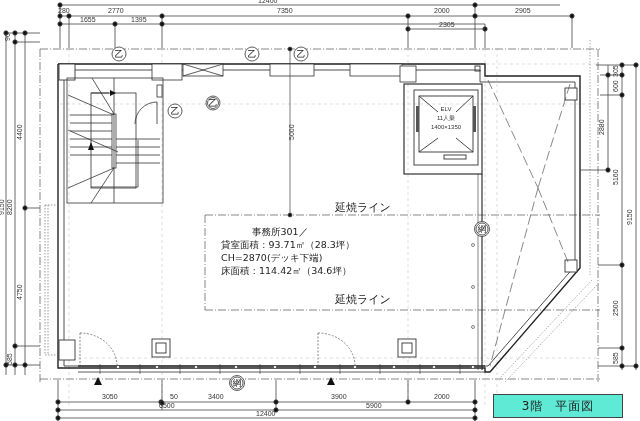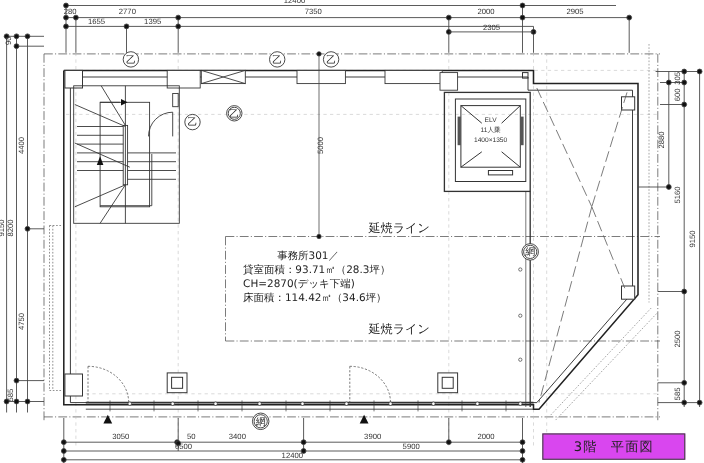--- a/index.html
+++ b/index.html
@@ -4,21 +4,21 @@
 <style>
   html, body { margin:0; padding:0; background:#ffffff; }
   body { width:640px; height:421px; overflow:hidden; position:relative; font-family:"DejaVu Sans", sans-serif; }
   #plan { position:absolute; left:0; top:0; width:640px; height:421px; }
   .dim { font-family:"Liberation Sans", sans-serif; font-size:7px; fill:#333; }
   .dimv { font-family:"Liberation Sans", sans-serif; font-size:7px; fill:#333; }
   .label { font-family:"DejaVu Sans", sans-serif; font-size:9.5px; fill:#222; }
   .fire { font-family:"DejaVu Sans", sans-serif; font-size:11px; fill:#222; }
   .elv { font-family:"Liberation Sans", sans-serif; font-size:6px; fill:#333; }
   .mark { font-family:"DejaVu Sans", sans-serif; font-size:9px; fill:#222; }
-  .title-box { position:absolute; left:493px; top:394px; width:128px; height:22px; border:1px solid #444; background:#d946ef; display:flex; align-items:center; justify-content:center; font-family:"DejaVu Sans", sans-serif; font-size:12px; color:#222; letter-spacing:1px; }
+  .title-box { position:absolute; left:493px; top:394px; width:128px; height:22px; border:1px solid #444; background:#5eead4; display:flex; align-items:center; justify-content:center; font-family:"DejaVu Sans", sans-serif; font-size:12px; color:#222; letter-spacing:1px; }
   .title-box span { margin:0 6px; }
 </style>
 </head>
 <body>
 
 <svg id="plan" viewBox="0 0 640 421" xmlns="http://www.w3.org/2000/svg">
 
   <g stroke="#444" stroke-width="0.8" fill="#111">
     <line x1="60" y1="5" x2="560" y2="5"></line>
     <line x1="60" y1="16" x2="572" y2="16"></line>

